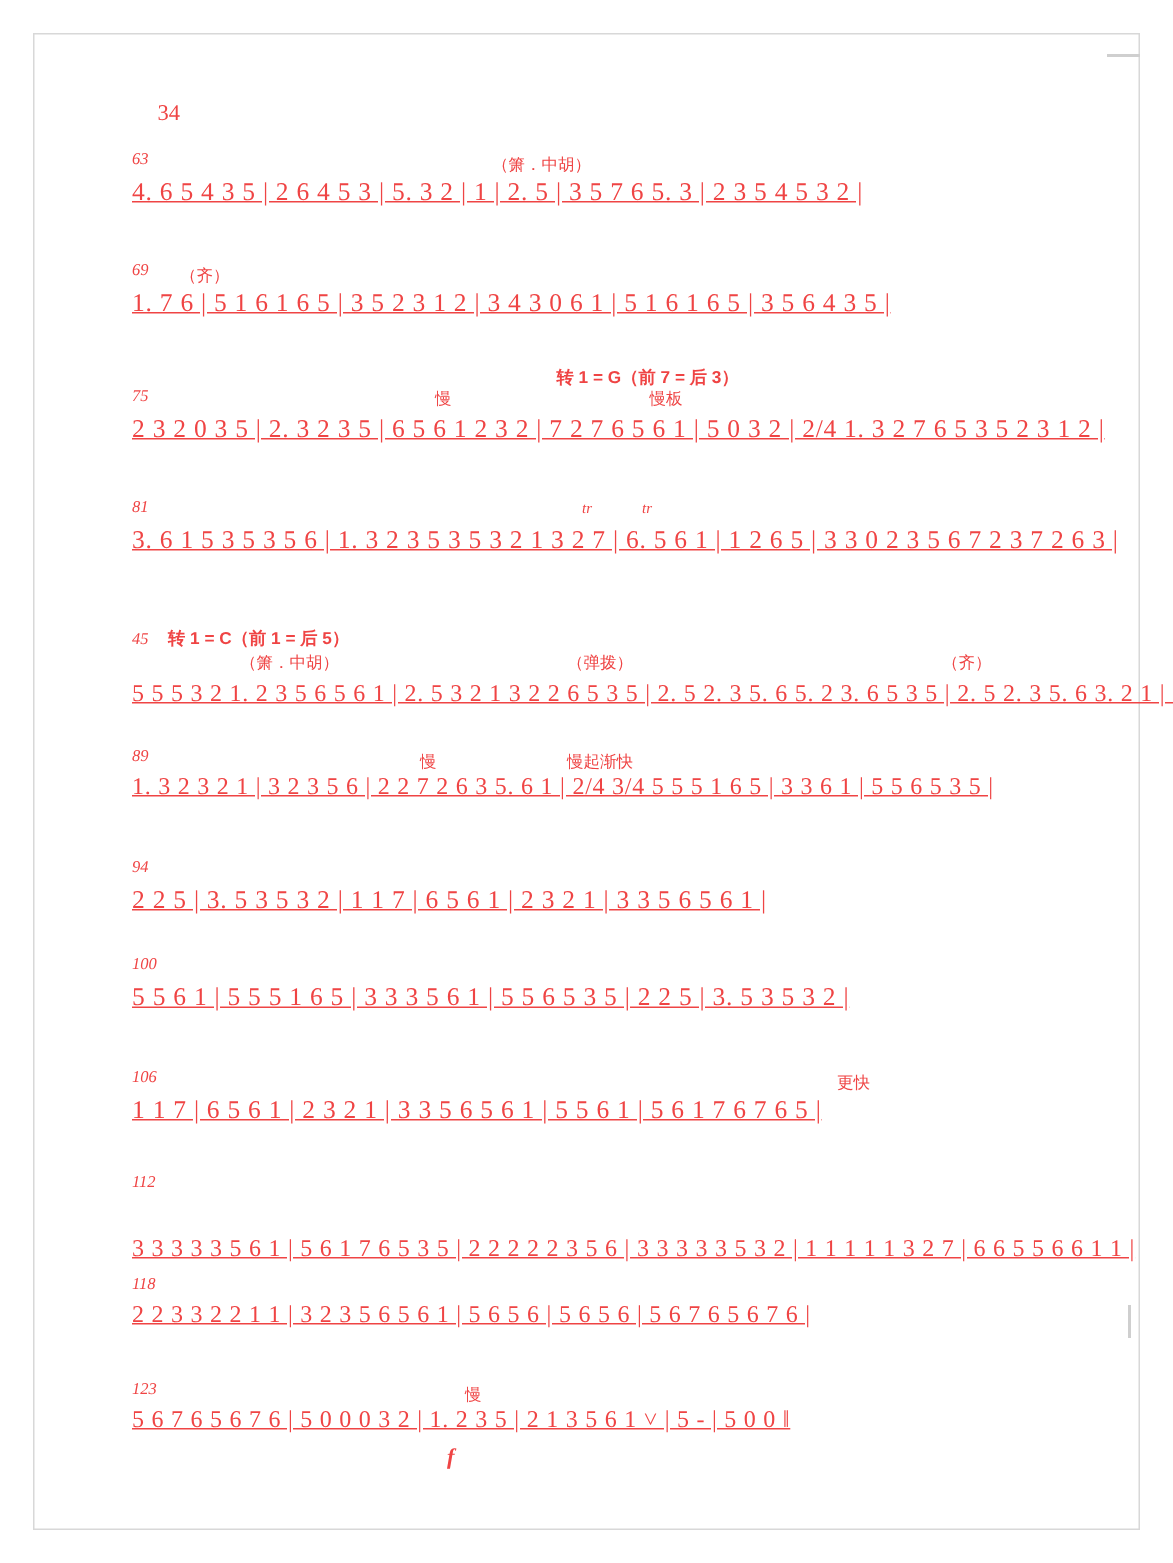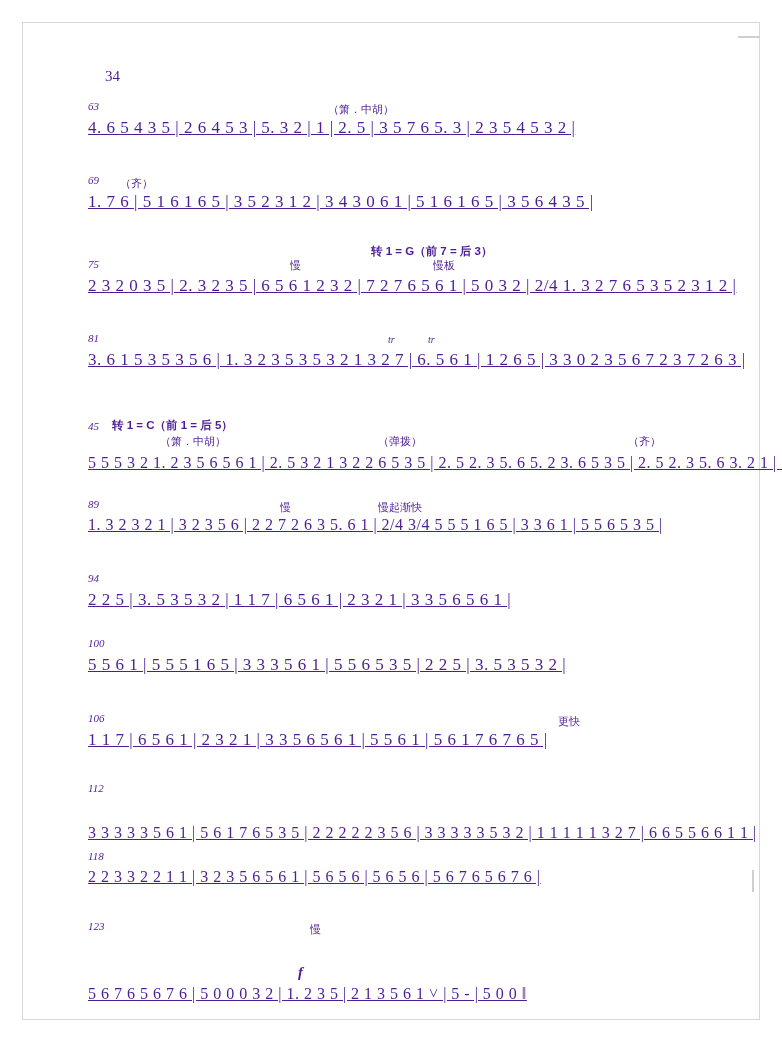--- a/index.html
+++ b/index.html
@@ -6,21 +6,21 @@
     margin: 0;
     padding: 0;
     background: #ffffff;
   }
   .page {
     position: relative;
     width: 782px;
     height: 1042px;
     background: #ffffff;
     font-family: "Liberation Serif", serif;
-    color: #4c1d95;
+    color: #ef4444;
     overflow: hidden;
   }
   
   .edge-top {
     position: absolute;
     left: 22px; right: 22px; top: 22px;
     border-top: 1px solid #d8d8d8;
   }
   .edge-left {
     position: absolute;
@@ -184,15 +184,15 @@
 
   <div class="system" style="top:868px;">
     <div class="sys-num">118</div>
     <div class="staff" style="font-size:16px;">2 2 3 3  2 2 1 1  |  3 2 3 5  6 5 6 1  |  5 6 5 6  |  5 6 5 6  |  5 6 7 6  5 6 7 6  |</div>
   </div>
 
   <div class="system" style="top:938px;">
     <div class="sys-num">123</div>
     <div class="annot" style="left:222px; top:-16px;">慢</div>
     <div class="dyn" style="left:210px; top:26px;">f</div>
-    <div class="staff" style="font-size:16px;margin-top:47px;">5 6 7 6  5 6 7 6  |  5 0  0 0 3 2  |  1. 2 3 5  |  2 1  3 5 6 1 ˅  |  5   -   |  5 0 0  ‖</div>
+    <div class="staff" style="font-size:16px;">5 6 7 6  5 6 7 6  |  5 0  0 0 3 2  |  1. 2 3 5  |  2 1  3 5 6 1 ˅  |  5   -   |  5 0 0  ‖</div>
   </div>
 </div>
 
 </body></html>

